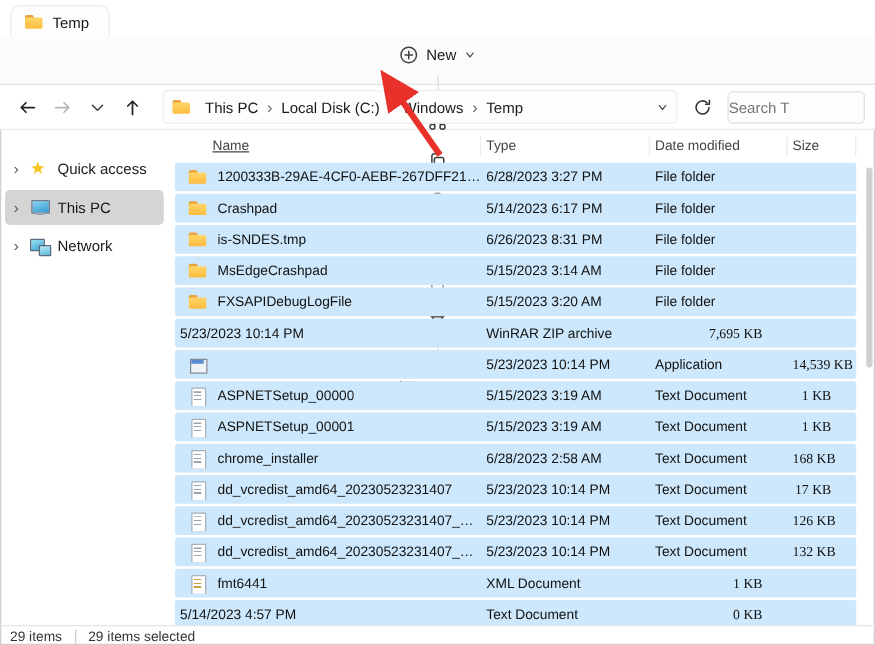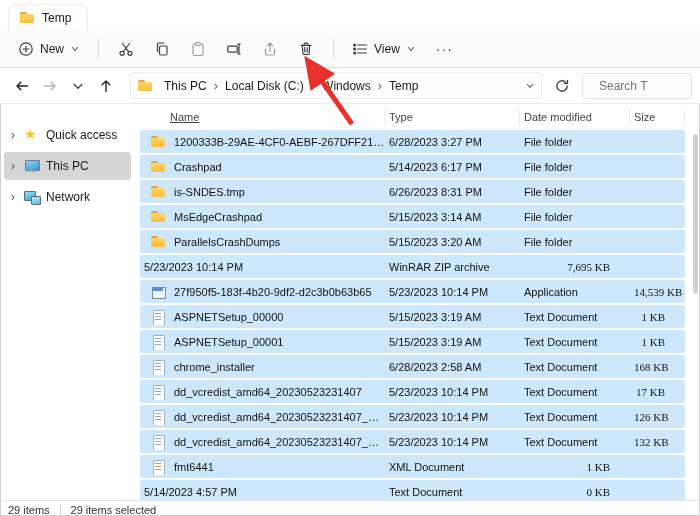--- a/index.html
+++ b/index.html
@@ -9,39 +9,39 @@
     background:#fff; color:#1a1a1a; position:relative;
     box-shadow: inset 0 0 0 1px #cfcfcf;
     --sel:#cde8fc;
   }
   
   .titlebar { height:30px; display:flex; align-items:flex-end; padding-left:8px; background:#fff; }
   .tab { display:flex; align-items:center; gap:7px; height:26px; padding:0 16px 0 10px;
          background:#fdfdfd; border:1px solid #ececec; border-bottom:none; border-radius:8px 8px 0 0; font-size:12px; }
   
   .toolbar { height:38px; display:flex; align-items:center; padding:0 10px; gap:2px;
-             background:#fbfbfb; border-bottom:1px solid #e3e3e3; }
+             background:#fbfbfb; border-bottom:1px solid #e3e3e3;flex-direction:column; }
   .tb-btn { display:inline-flex; align-items:center; gap:6px; padding:6px 8px; border:none; background:transparent;
             border-radius:4px; font-size:12px; color:#1a1a1a; font-family:inherit; }
   .tb-icon { padding:7px 9px; }
   .tb-sep { width:1px; height:20px; background:#dcdcdc; margin:0 8px; flex-shrink:0; }
   .ic { width:16px; height:16px; display:block; }
   .chev { width:10px; height:10px; display:block; }
   .more-btn { font-size:14px; letter-spacing:1px; padding:6px 10px; color:#333; }
   
   .addressbar { height:36px; display:flex; align-items:center; padding:0 8px; border-bottom:1px solid #e9e9e9; background:#fff; }
   .nav-btn { width:28px; height:28px; display:flex; align-items:center; justify-content:center; border:none; background:transparent; border-radius:4px; }
   .crumb-field { flex:1; height:27px; display:flex; align-items:center; margin:0 6px 0 10px; padding:0 6px;
                  border:1px solid #ededed; border-radius:4px; background:#fdfdfd; min-width:0; }
   .crumb-wrap { display:flex; align-items:center; }
   .crumb { font-size:12px; padding:2px 5px; border-radius:3px; white-space:nowrap; }
   .crumb-sep { font-size:13px; color:#666; padding:0 2px; }
   .crumb-spacer { flex:1; }
   .search-box { width:110px; height:26px; display:flex; align-items:center; border:1px solid #e0e0e0; border-radius:4px;
-                padding:0 16px; margin-left:6px; flex-shrink:0; background:#fdfdfd; }
+                padding:0 0; margin-left:6px; flex-shrink:0; background:#fdfdfd; }
   .search-box input { border:none; outline:none; background:transparent; width:100%; font-size:12px; color:#6b6b6b; font-family:inherit; }
   
   .content { display:flex; height:396px; }
   .sidebar { width:135px; padding-top:14px; flex-shrink:0; }
   .side-item { display:flex; align-items:center; gap:6px; height:28px; margin:3px 4px; padding:0 4px; border-radius:4px; font-size:12px; }
   .side-item.selected { background:#d5d5d5; }
   .side-chevron { width:10px; color:#555; font-size:12px; text-align:center; flex-shrink:0; }
   .side-icon { width:16px; height:16px; position:relative; flex-shrink:0; display:inline-block; }
   .si-star::before { content:'★'; position:absolute; left:0; top:-1px; color:#f7c51d; font-size:14px; line-height:16px; }
   .si-pc::before { content:''; position:absolute; left:1px; top:2px; width:13px; height:9px; border:1px solid #6b7b8d;
@@ -287,35 +287,34 @@
       <span class="fi icon-folder"></span>
       <span class="fname">MsEdgeCrashpad</span>
     </div>
     <div class="cell">5/15/2023 3:14 AM</div>
     <div class="cell">File folder</div>
     <div class="cell size-cell"></div>
   </div>
           <div class="file-row grid-cols">
     <div class="cell name-cell">
       <span class="fi icon-folder"></span>
-      <span class="fname">ParallelsCrashDumps</span>
+      <span class="fname">FXSAPIDebugLogFile</span>
     </div>
     <div class="cell">5/15/2023 3:20 AM</div>
     <div class="cell">File folder</div>
     <div class="cell size-cell"></div>
   </div>
           <div class="file-row grid-cols">
     <div class="cell">5/23/2023 10:14 PM</div>
     <div class="cell">WinRAR ZIP archive</div>
     <div class="cell size-cell">7,695 KB</div>
   </div>
           <div class="file-row grid-cols">
     <div class="cell name-cell">
       <span class="fi icon-app"></span>
-      <span class="fname">27f950f5-183f-4b20-9df2-d2c3b0b63b65</span>
     </div>
     <div class="cell">5/23/2023 10:14 PM</div>
     <div class="cell">Application</div>
     <div class="cell size-cell">14,539 KB</div>
   </div>
           <div class="file-row grid-cols">
     <div class="cell name-cell">
       <span class="fi icon-text"></span>
       <span class="fname">ASPNETSetup_00000</span>
     </div>

